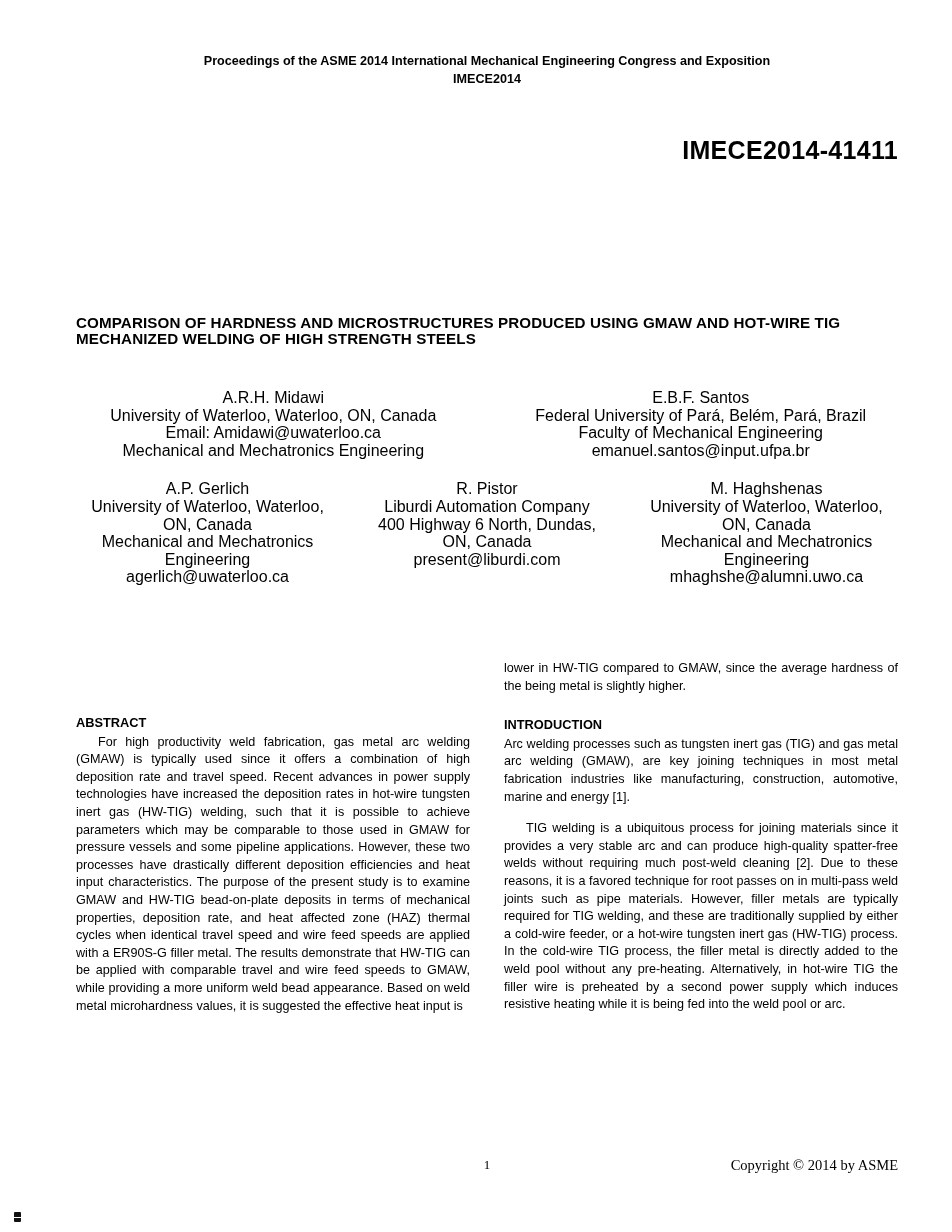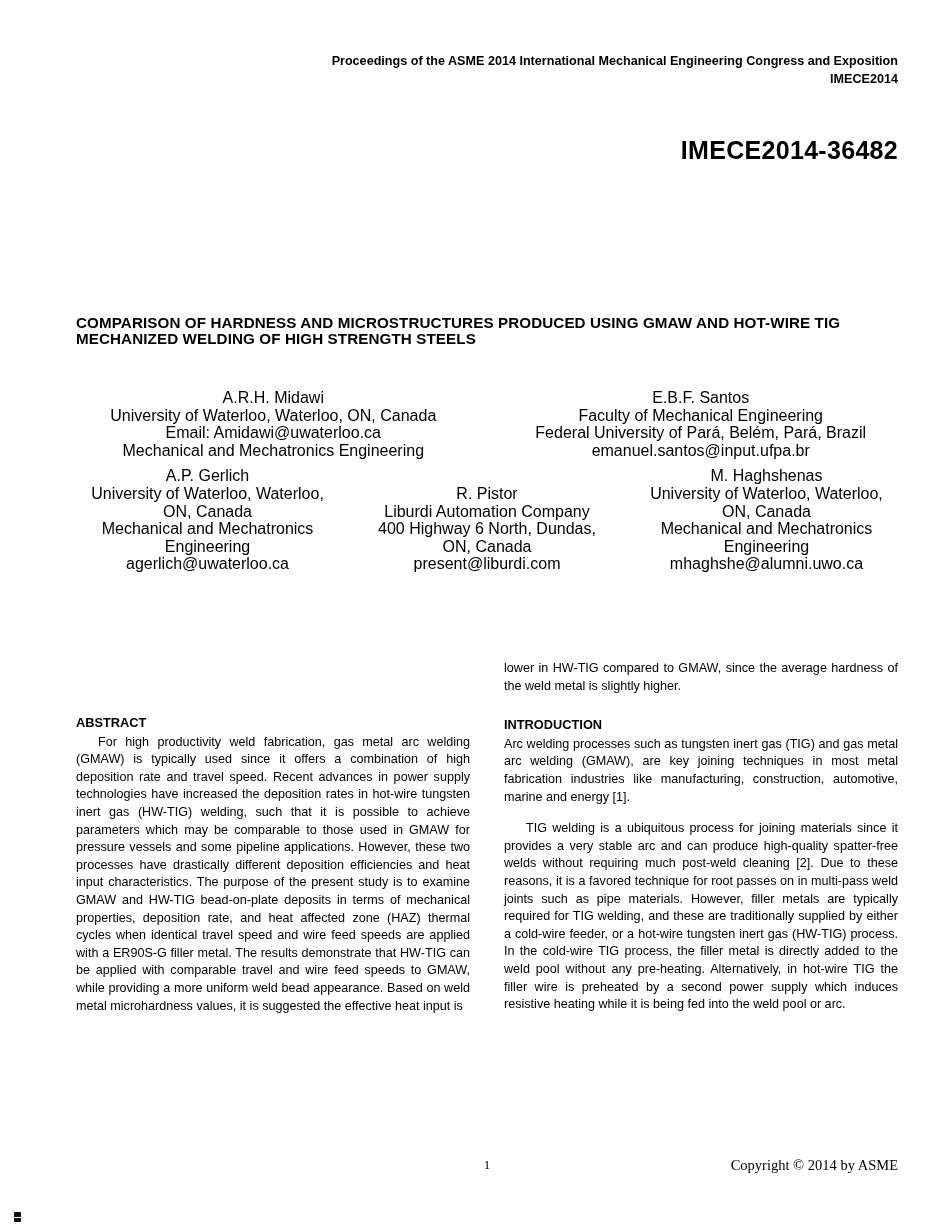--- a/index.html
+++ b/index.html
@@ -23,21 +23,21 @@
     position: absolute;
     left: 76px;
     top: 0;
     width: 822px;
     height: 1232px;
   }
 
   
   .proceedings {
     margin-top: 53px;
-    text-align: right;
+    text-align: center;
     font-weight: bold;
     font-size: 12.6px;
     line-height: 17.5px;
   }
   .proceedings div { white-space: nowrap; }
 
   .paper-number {
     margin-top: 48px;
     text-align: right;
     font-weight: bold;
@@ -57,22 +57,21 @@
 
   
   .authors-block {
     margin-top: 42px;
   }
   .author-row {
     display: flex;
     justify-content: space-between;
   }
   .author-row.row2 {
-    margin-top: 8px;
-    align-items: flex-end;
+    margin-top: 21px;
   }
   .author {
     text-align: center;
     font-size: 16px;
     line-height: 17.6px;
   }
   .row1 .author { width: 48%; }
   .row2 .author { width: 32%; }
 
   
@@ -157,37 +156,37 @@
 <body>
 
 <div class="page">
   <div class="content">
 
     <div class="proceedings">
       <div>Proceedings of the ASME 2014 International Mechanical Engineering Congress and Exposition</div>
       <div>IMECE2014</div>
     </div>
 
-    <div class="paper-number">IMECE2014-36482</div>
+    <div class="paper-number">IMECE2014-41411</div>
 
     <div class="title">COMPARISON OF HARDNESS AND MICROSTRUCTURES PRODUCED USING GMAW AND HOT-WIRE TIG MECHANIZED WELDING OF HIGH STRENGTH STEELS</div>
 
     <div class="authors-block">
 
       <div class="author-row row1">
         <div class="author">
           <div>A.R.H. Midawi</div>
           <div>University of Waterloo, Waterloo, ON, Canada</div>
           <div>Email: Amidawi@uwaterloo.ca</div>
           <div>Mechanical and Mechatronics Engineering</div>
         </div>
         <div class="author">
           <div>E.B.F. Santos</div>
+          <div>Federal University of Pará, Belém, Pará, Brazil</div>
           <div>Faculty of Mechanical Engineering</div>
-          <div>Federal University of Pará, Belém, Pará, Brazil</div>
           <div>emanuel.santos@input.ufpa.br</div>
         </div>
       </div>
 
       <div class="author-row row2">
         <div class="author">
           <div>A.P. Gerlich</div>
           <div>University of Waterloo, Waterloo,</div>
           <div>ON, Canada</div>
           <div>Mechanical and Mechatronics</div>
@@ -216,21 +215,21 @@
 
     <div class="columns">
 
       <div class="col">
         <div class="left-spacer"></div>
         <div class="section-head abstract-head">ABSTRACT</div>
         <p class="indent">For high productivity weld fabrication, gas metal arc welding (GMAW) is typically used since it offers a combination of high deposition rate and travel speed. Recent advances in power supply technologies have increased the deposition rates in hot-wire tungsten inert gas (HW-TIG) welding, such that it is possible to achieve parameters which may be comparable to those used in GMAW for pressure vessels and some pipeline applications.  However, these two processes have drastically different deposition efficiencies and heat input characteristics. The purpose of the present study is to examine GMAW and HW-TIG bead-on-plate deposits in terms of mechanical properties, deposition rate, and heat affected zone (HAZ) thermal cycles when identical travel speed and wire feed speeds are applied with a ER90S-G filler metal.   The results demonstrate that HW-TIG can be applied with comparable travel and wire feed speeds to GMAW, while providing a more uniform weld bead appearance.   Based on weld metal microhardness values, it is suggested the effective heat input is</p>
       </div>
 
       <div class="col">
-        <p>lower in HW-TIG compared to GMAW, since the average hardness of the weld metal is slightly higher.</p>
+        <p>lower in HW-TIG compared to GMAW, since the average hardness of the being metal is slightly higher.</p>
         <div class="section-head intro-head">INTRODUCTION</div>
         <p>Arc welding processes such as tungsten inert gas (TIG) and gas metal arc welding (GMAW), are key joining techniques in most metal fabrication industries like manufacturing, construction, automotive, marine and energy [1].</p>
         <p class="indent">TIG welding is a ubiquitous process for joining materials since it provides a very stable arc and can produce high-quality spatter-free welds without requiring much post-weld cleaning [2].  Due to these reasons, it is a favored technique for root passes on in multi-pass weld joints such as pipe materials. However, filler metals are typically required for TIG welding, and these are traditionally supplied by either a cold-wire feeder, or a hot-wire tungsten inert gas (HW-TIG) process. In the cold-wire TIG process, the filler metal is directly added to the weld pool without any pre-heating. Alternatively, in hot-wire TIG the filler wire is preheated by a second power supply which induces resistive heating while it is being fed into the weld pool or arc.</p>
       </div>
 
     </div>
 
     <div class="footer">
       <div class="page-num">1</div>
       <div class="copyright">Copyright © 2014 by ASME</div>

